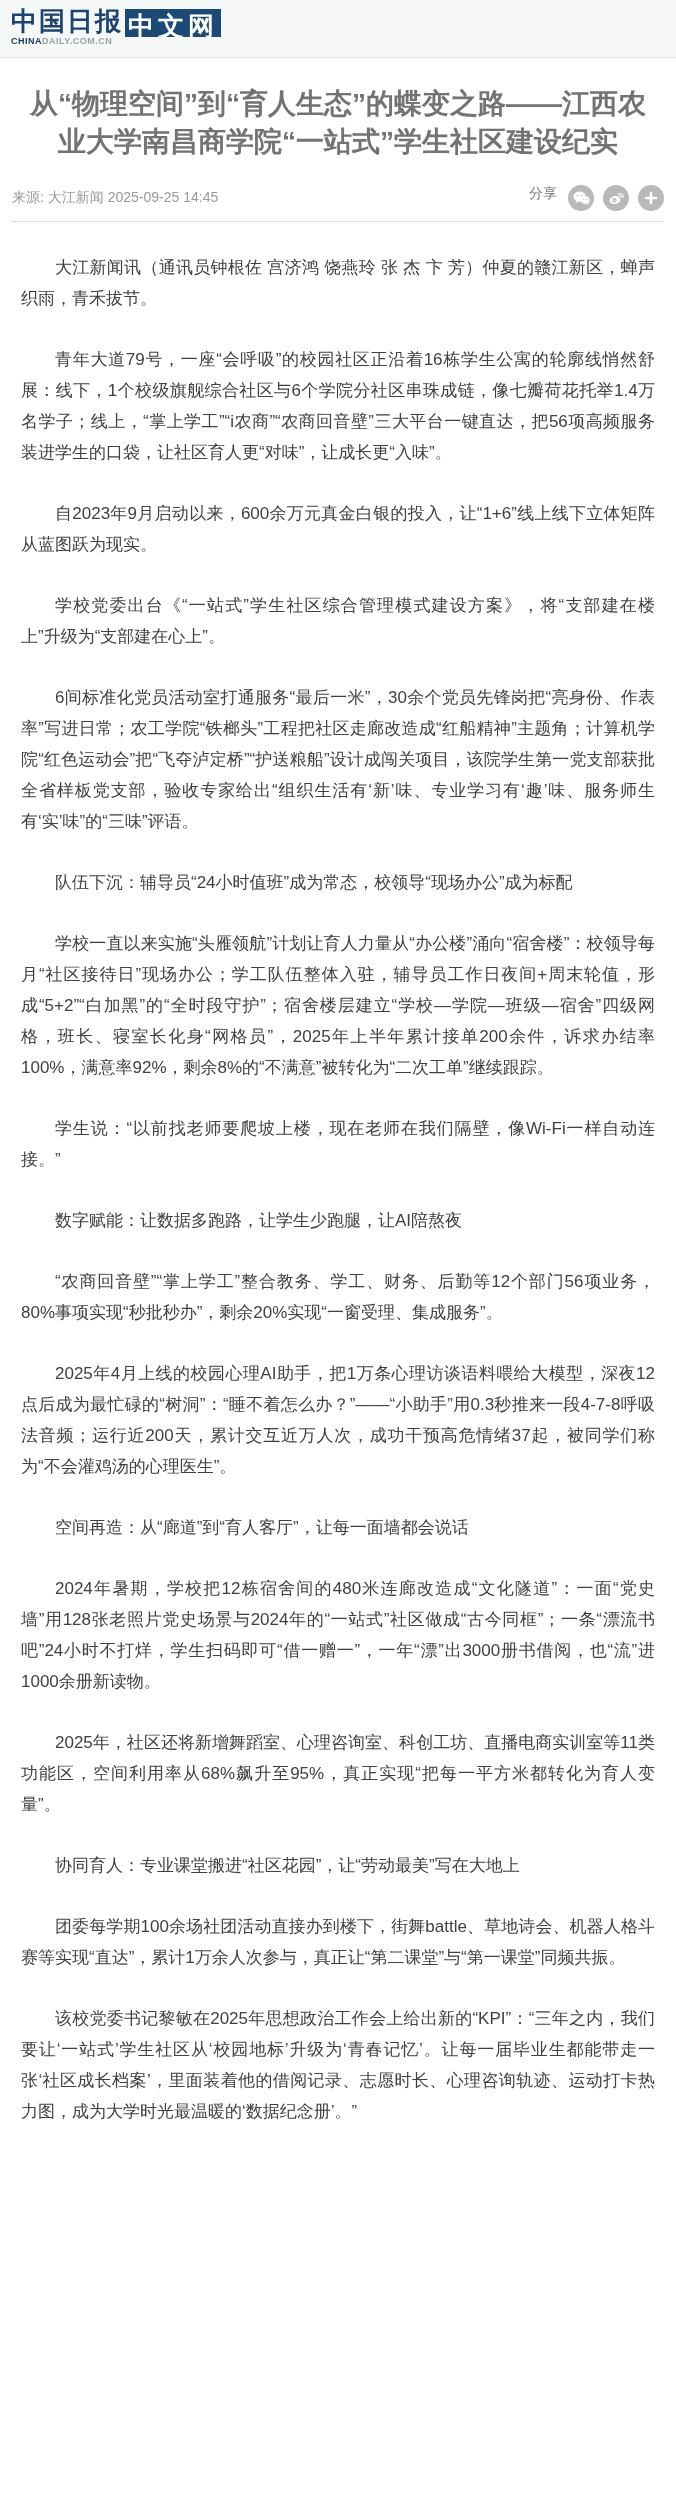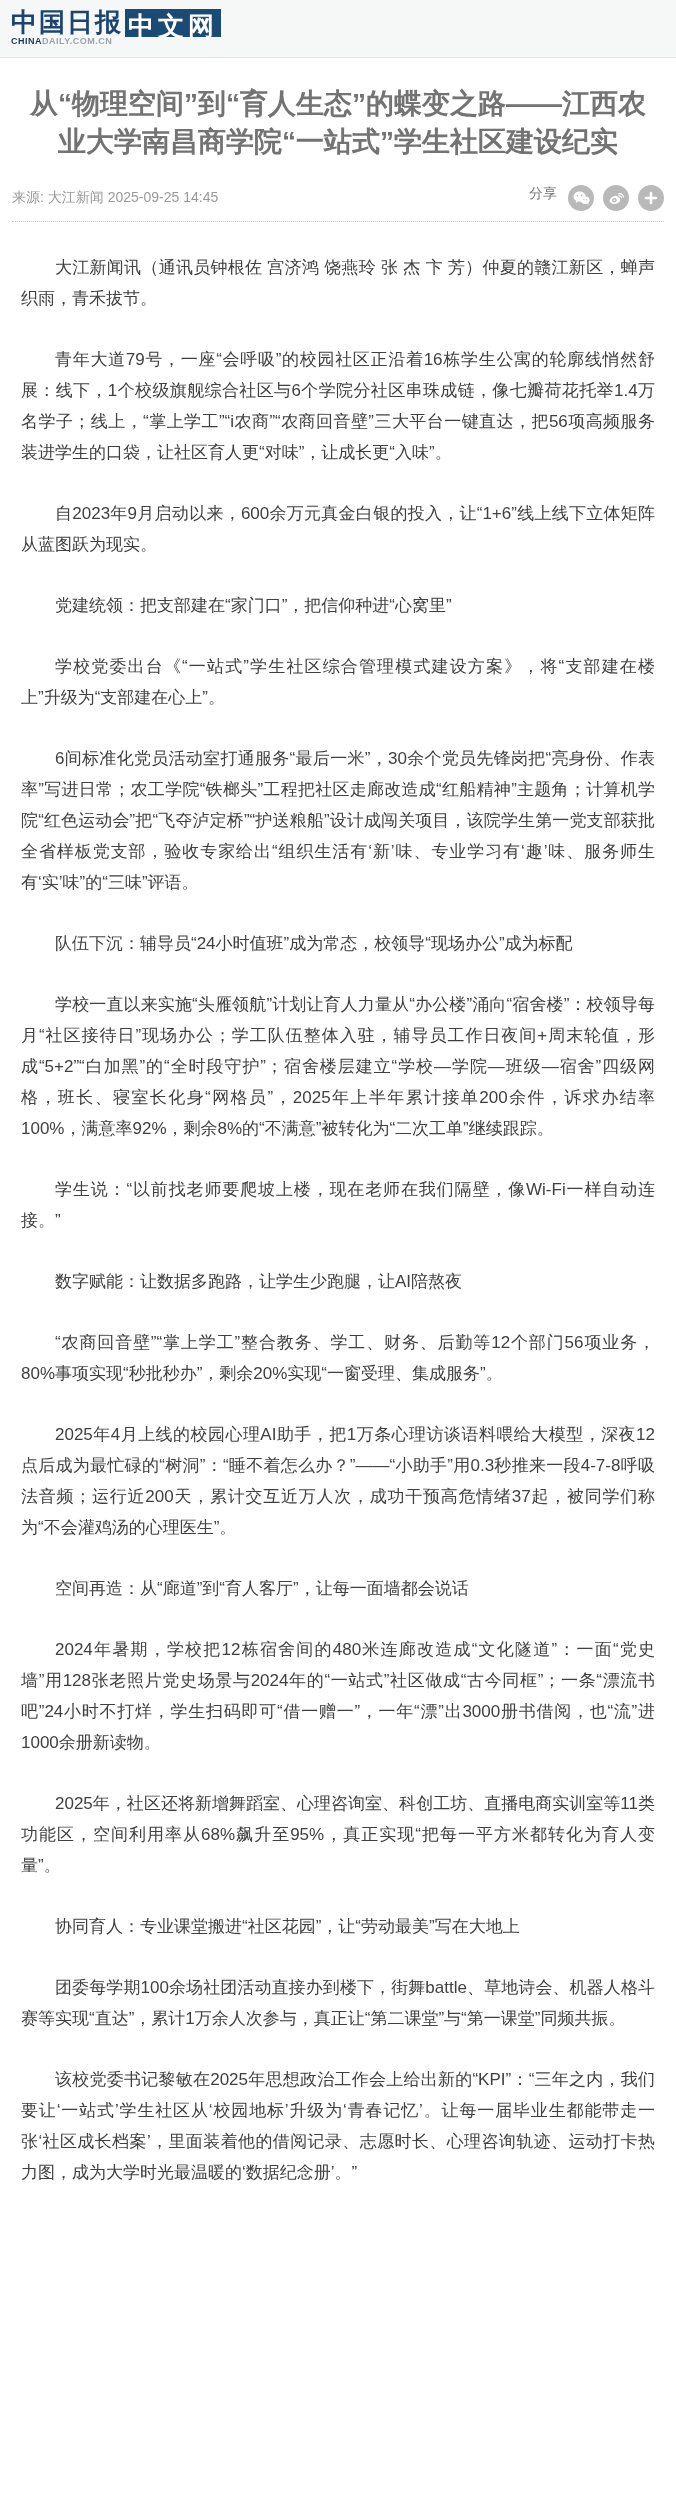--- a/index.html
+++ b/index.html
@@ -4,21 +4,21 @@
 <style>
   * { box-sizing: border-box; }
   html, body { margin: 0; padding: 0; background: #ffffff; }
   body { font-family: "Liberation Sans", "DejaVu Sans", sans-serif; }
   .page { width: 676px; min-height: 2499px; margin: 0 auto; background: #fff; display: flex; flex-direction: column; }
 
   
   .site-header { background: #f6f7f7; border-bottom: 1px solid #e4e4e4; height: 58px; padding: 9px 0 0 11px; }
   .logo { display: flex; align-items: flex-start; }
   .logo-left { display: flex; flex-direction: column; }
-  .logo-calligraphy { font-family: Liberation Sans, sans-serif; font-weight: bold; color: #1d4470; font-size: 26px; line-height: 26px; letter-spacing: 2px; }
+  .logo-calligraphy { font-family: Liberation Serif, serif; font-weight: bold; color: #1d4470; font-size: 26px; line-height: 26px; letter-spacing: 2px; }
   .logo-domain { font-size: 9px; font-weight: bold; letter-spacing: 0.5px; margin-top: 2px; line-height: 9px; }
   .logo-domain .d-bold { color: #16365c; }
   .logo-domain .d-rest { color: #9aa3ab; }
   .logo-box { background: #1b4a74; color: #fff; font-family: "Liberation Serif", "DejaVu Serif", serif; font-weight: bold; font-size: 26px; width: 96px; height: 28px; line-height: 36px; text-align: center; letter-spacing: 4px; margin-left: 2px; }
 
   
   .article-title { margin: 27px 18px 0; font-size: 28px; line-height: 38px; font-weight: 700; color: #737373; text-align: center; }
 
   
   .meta-row { display: flex; justify-content: space-between; align-items: center; padding: 0 12px; margin-top: 24px; gap: 18px; }
@@ -86,21 +86,20 @@
         </span>
       </div>
     </div>
 
     <div class="dotted-divider"></div>
 
     <article class="article-body" id="article-body">
         <p class="para">大江新闻讯（通讯员钟根佐 宫济鸿 饶燕玲 张 杰 卞 芳）仲夏的赣江新区，蝉声织雨，青禾拔节。</p>
         <p class="para">青年大道79号，一座“会呼吸”的校园社区正沿着16栋学生公寓的轮廓线悄然舒展：线下，1个校级旗舰综合社区与6个学院分社区串珠成链，像七瓣荷花托举1.4万名学子；线上，“掌上学工”“i农商”“农商回音壁”三大平台一键直达，把56项高频服务装进学生的口袋，让社区育人更“对味”，让成长更“入味”。</p>
         <p class="para">自2023年9月启动以来，600余万元真金白银的投入，让“1+6”线上线下立体矩阵从蓝图跃为现实。</p>
-        <p class="para heading">党建统领：把支部建在“家门口”，把信仰种进“心窝里”</p>
         <p class="para">学校党委出台《“一站式”学生社区综合管理模式建设方案》，将“支部建在楼上”升级为“支部建在心上”。</p>
         <p class="para">6间标准化党员活动室打通服务“最后一米”，30余个党员先锋岗把“亮身份、作表率”写进日常；农工学院“铁榔头”工程把社区走廊改造成“红船精神”主题角；计算机学院“红色运动会”把“飞夺泸定桥”“护送粮船”设计成闯关项目，该院学生第一党支部获批全省样板党支部，验收专家给出“组织生活有‘新’味、专业学习有‘趣’味、服务师生有‘实’味”的“三味”评语。</p>
         <p class="para heading">队伍下沉：辅导员“24小时值班”成为常态，校领导“现场办公”成为标配</p>
         <p class="para">学校一直以来实施“头雁领航”计划让育人力量从“办公楼”涌向“宿舍楼”：校领导每月“社区接待日”现场办公；学工队伍整体入驻，辅导员工作日夜间+周末轮值，形成“5+2”“白加黑”的“全时段守护”；宿舍楼层建立“学校—学院—班级—宿舍”四级网格，班长、寝室长化身“网格员”，2025年上半年累计接单200余件，诉求办结率100%，满意率92%，剩余8%的“不满意”被转化为“二次工单”继续跟踪。</p>
         <p class="para">学生说：“以前找老师要爬坡上楼，现在老师在我们隔壁，像Wi-Fi一样自动连接。”</p>
         <p class="para heading">数字赋能：让数据多跑路，让学生少跑腿，让AI陪熬夜</p>
         <p class="para">“农商回音壁”“掌上学工”整合教务、学工、财务、后勤等12个部门56项业务，80%事项实现“秒批秒办”，剩余20%实现“一窗受理、集成服务”。</p>
         <p class="para">2025年4月上线的校园心理AI助手，把1万条心理访谈语料喂给大模型，深夜12点后成为最忙碌的“树洞”：“睡不着怎么办？”——“小助手”用0.3秒推来一段4-7-8呼吸法音频；运行近200天，累计交互近万人次，成功干预高危情绪37起，被同学们称为“不会灌鸡汤的心理医生”。</p>
         <p class="para heading">空间再造：从“廊道”到“育人客厅”，让每一面墙都会说话</p>
         <p class="para">2024年暑期，学校把12栋宿舍间的480米连廊改造成“文化隧道”：一面“党史墙”用128张老照片党史场景与2024年的“一站式”社区做成“古今同框”；一条“漂流书吧”24小时不打烊，学生扫码即可“借一赠一”，一年“漂”出3000册书借阅，也“流”进1000余册新读物。</p>

